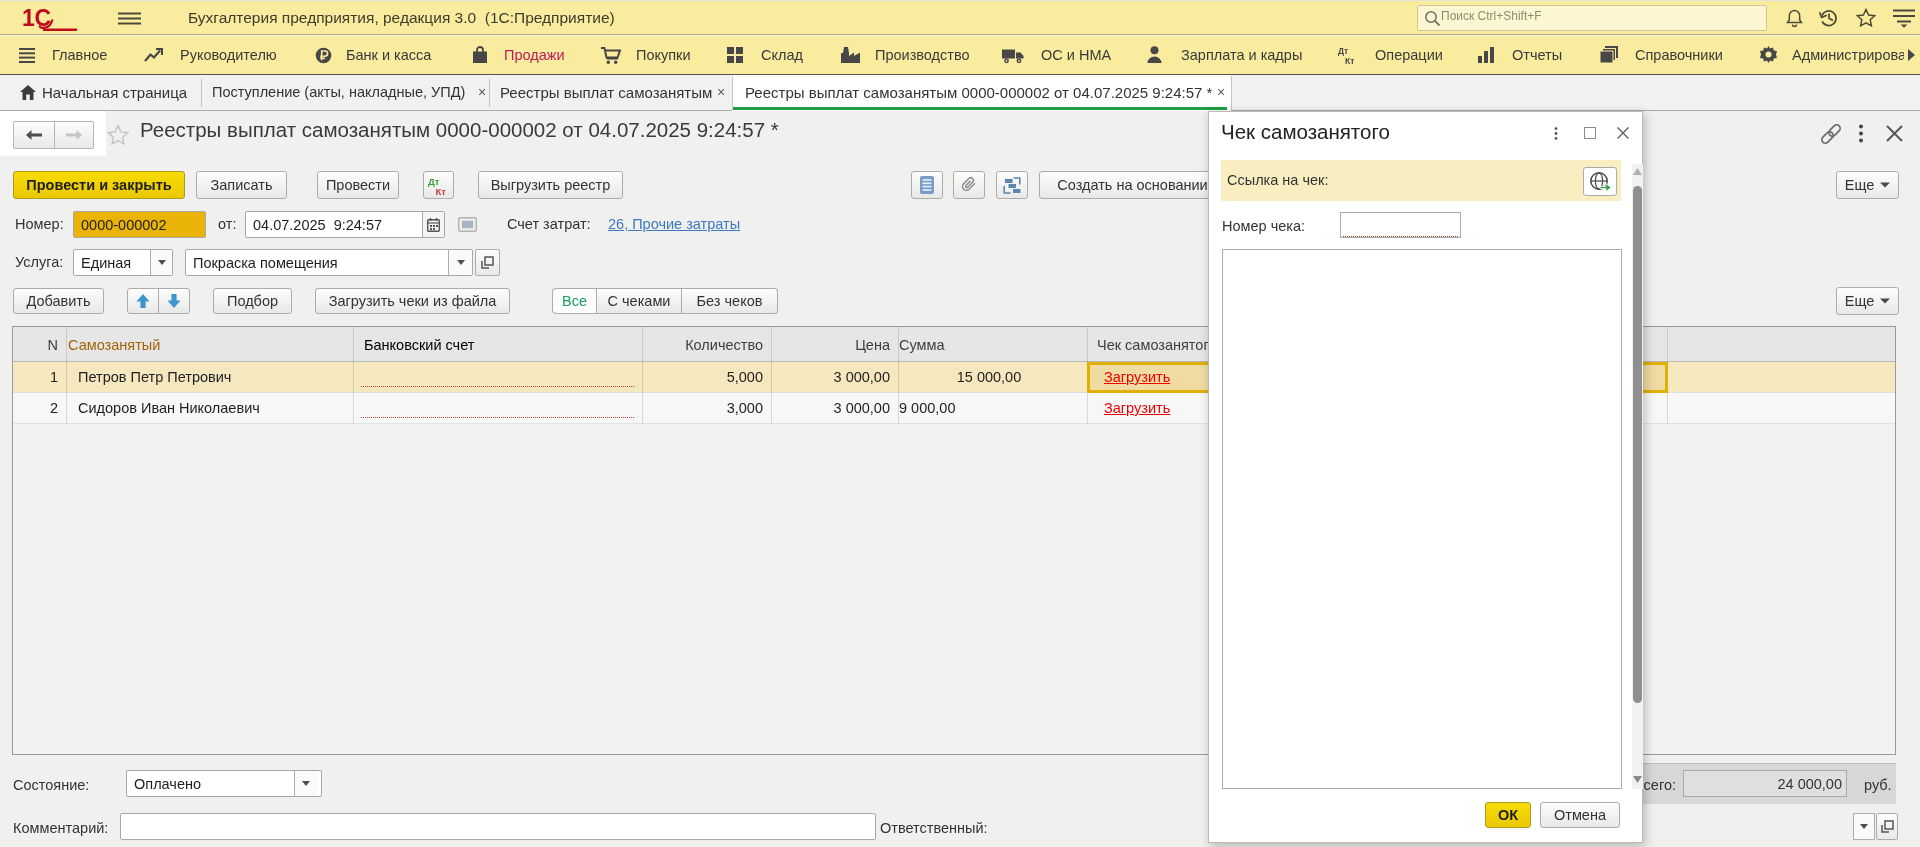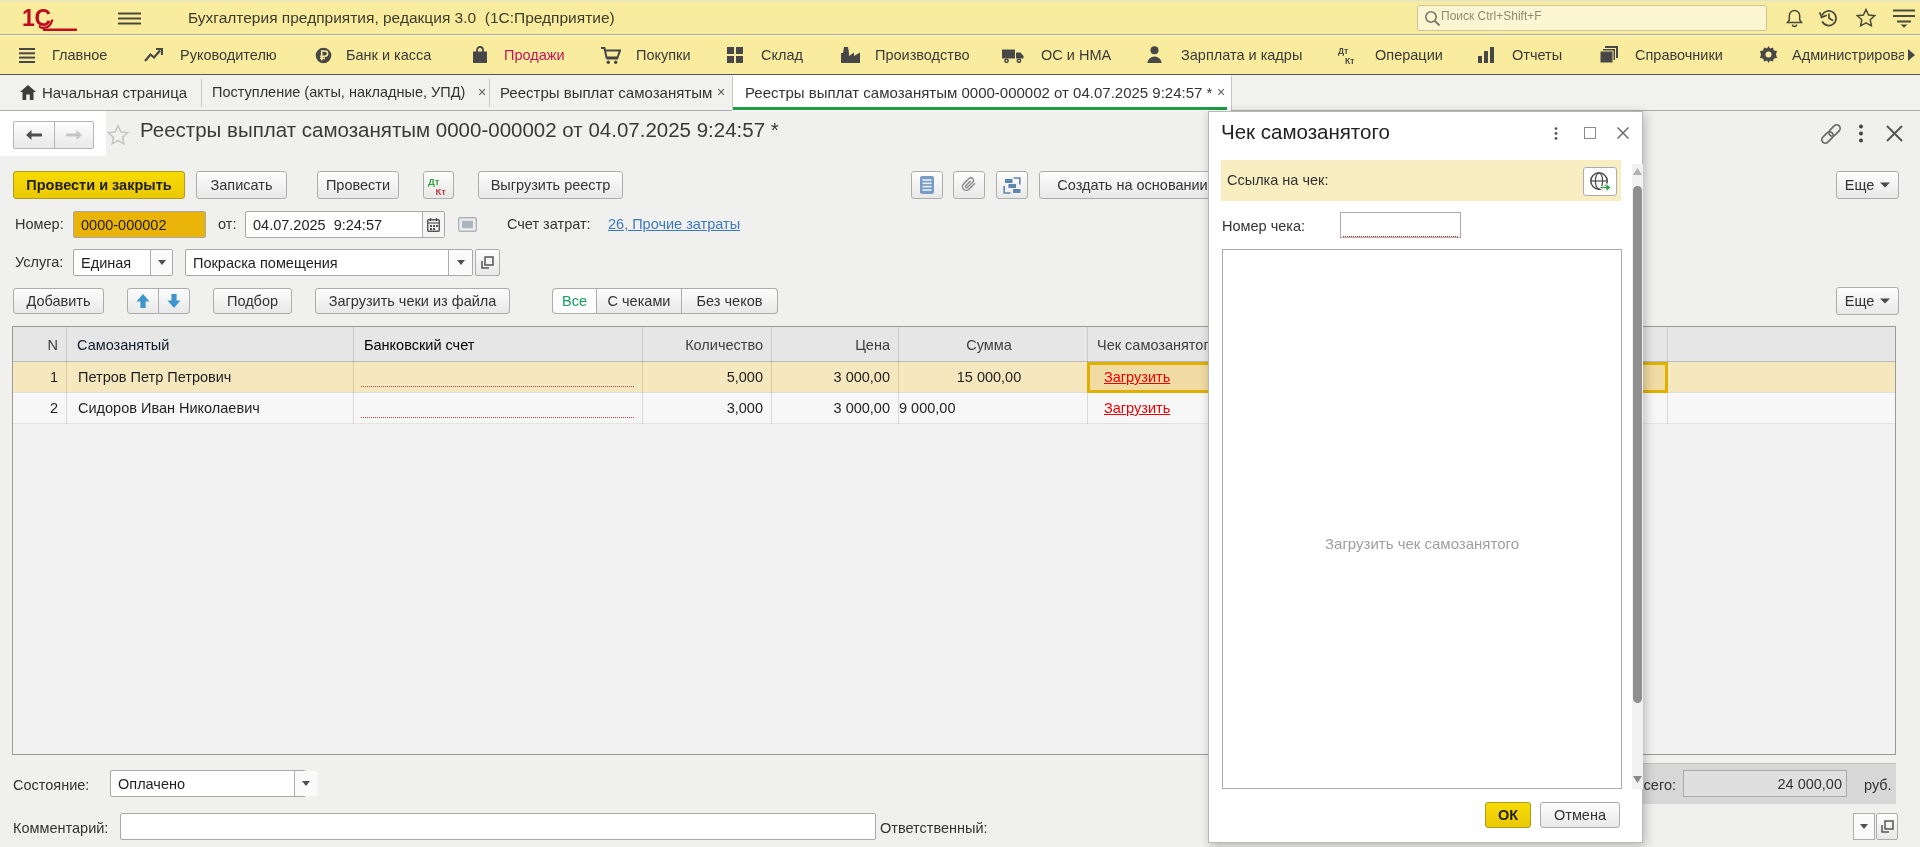--- a/index.html
+++ b/index.html
@@ -380,25 +380,25 @@
 <div class="a" style="left:0;top:35px;width:1882px;height:31px;background:#F5E7BE;border-bottom:1px solid #DEDEDE"></div>
 <div class="a" style="left:0;top:66px;width:1882px;height:31px;background:#F7F7F7;border-bottom:1px solid #E3E3E3"></div>
 <div class="a" style="left:53px;top:0;width:1px;height:97px;background:rgba(0,0,0,0.12)"></div>
 <div class="a" style="left:340px;top:0;width:1px;height:97px;background:rgba(0,0,0,0.12)"></div>
 <div class="a" style="left:629px;top:0;width:1px;height:97px;background:rgba(0,0,0,0.12)"></div>
 <div class="a" style="left:758px;top:0;width:1px;height:97px;background:rgba(0,0,0,0.12)"></div>
 <div class="a" style="left:885px;top:0;width:1px;height:97px;background:rgba(0,0,0,0.12)"></div>
 <div class="a" style="left:1074px;top:0;width:1px;height:97px;background:rgba(0,0,0,0.12)"></div>
 <div class="a" style="left:1654px;top:0;width:1px;height:97px;background:rgba(0,0,0,0.12)"></div>
 <div class="lbl" style="left:0px;top:10px;width:45px;text-align:right;color:#3E3E3E">N</div>
-<div class="lbl" style="left:64px;top:10px;color:#0f172a">Самозанятый</div>
+<div class="lbl" style="left:55px;top:10px;color:#a16207">Самозанятый</div>
 <div class="lbl" style="left:351px;top:10px;color:#000000">Банковский счет</div>
 <div class="lbl" style="left:630px;top:10px;width:120px;text-align:right;color:#3E3E3E">Количество</div>
 <div class="lbl" style="left:759px;top:10px;width:118px;text-align:right;color:#3E3E3E">Цена</div>
-<div class="lbl" style="left:886px;top:10px;width:180px;text-align:center;color:#3E3E3E">Сумма</div>
+<div class="lbl" style="left:886px;top:10px;width:180px;text-align:left;color:#3E3E3E">Сумма</div>
 <div class="lbl" style="left:1084px;top:10px;color:#3E3E3E">Чек самозанятого</div>
 <div class="lbl" style="left:0px;top:42px;width:45px;text-align:right;color:#1F1F1F">1</div>
 <div class="lbl" style="left:65px;top:42px;color:#1F1F1F">Петров Петр Петрович</div>
 <div class="a" style="left:348px;top:59px;width:273px;border-bottom:1px dotted #C43C3C"></div>
 <div class="lbl" style="left:630px;top:42px;width:120px;text-align:right;color:#1F1F1F">5,000</div>
 <div class="lbl" style="left:759px;top:42px;width:118px;text-align:right;color:#1F1F1F">3 000,00</div>
 <div class="lbl" style="left:886px;top:42px;width:180px;text-align:center;color:#1F1F1F">15 000,00</div>
 <div class="a" style="left:1074px;top:35px;width:581px;height:31px;border:3px solid #E0B000;background:#F0DCA2"></div>
 <div class="lbl" style="left:1091px;top:42px;color:#EE0000;text-decoration:underline">Загрузить</div>
 <div class="lbl" style="left:0px;top:73px;width:45px;text-align:right;color:#1F1F1F">2</div>
@@ -408,21 +408,21 @@
 <div class="lbl" style="left:759px;top:73px;width:118px;text-align:right;color:#1F1F1F">3 000,00</div>
 <div class="lbl" style="left:886px;top:73px;width:180px;text-align:left;color:#1F1F1F">9 000,00</div>
 <div class="lbl" style="left:1091px;top:73px;color:#EE0000;text-decoration:underline">Загрузить</div>
 </div>
 
 <div class="a" style="left:1500px;top:652px;width:396px;height:41px;background:#D7D7D7;border-top:1px solid #BFBFBF"></div>
 <div class="lbl" style="left:1600px;top:666px;width:76px;text-align:right">Всего:</div>
 <div class="a" style="left:1683px;top:659px;width:164px;height:27px;background:#DFDFDF;border:1px solid #A9A9A9;display:flex;align-items:center;justify-content:flex-end;padding-right:4px;color:#333">24 000,00</div>
 <div class="lbl" style="left:1864px;top:666px">руб.</div>
 <div class="lbl" style="left:13px;top:666px">Состояние:</div>
-<div class="inp" style="left:110px;top:659px;width:196px;height:27px">Оплачено</div>
+<div class="inp" style="left:126px;top:659px;width:196px;height:27px">Оплачено</div>
 <div class="a" style="left:294px;top:660px;width:23px;height:25px;border-left:1px solid #ADADAD;background:#FAFAFA;display:flex;align-items:center;justify-content:center">
       <svg width="8" height="5" viewBox="0 0 8 5">
         <path d="M0 0 L8 0 L4 5 Z" fill="#4F4F4F"></path>
       </svg>
     </div>
 <div class="lbl" style="left:13px;top:709px">Комментарий:</div>
 <div class="inp" style="left:120px;top:702px;width:756px;height:27px"></div>
 <div class="lbl" style="left:880px;top:709px">Ответственный:</div>
 <div class="a" style="left:1853px;top:702px;width:22px;height:27px;border:1px solid #ADADAD;background:#FAFAFA;display:flex;align-items:center;justify-content:center">
       <svg width="8" height="5" viewBox="0 0 8 5">
@@ -467,21 +467,20 @@
         <ellipse cx="10" cy="10" rx="3.6" ry="8.2" fill="none" stroke="#4A4A4A" stroke-width="1.2"></ellipse>
         <line x1="1.8" y1="10" x2="18.2" y2="10" stroke="#4A4A4A" stroke-width="1.2"></line>
         <path d="M11 15.5 H17 V12.5 L22 16.5 L17 20.5 V17.5 H11 Z" fill="#2E9E4F" stroke="#fff" stroke-width="0.8"></path>
       </svg>
     </div>
 <div class="lbl" style="left:13px;top:106px">Номер чека:</div>
 <div class="a" style="left:131px;top:100px;width:121px;height:26px;background:#fff;border:1px solid #ABABAB">
       <div class="a" style="left:2px;right:2px;bottom:0px;border-bottom:1px dotted #C03030"></div>
     </div>
 <div class="a" style="left:13px;top:137px;width:400px;height:540px;background:#fff;border:1px solid #ABABAB"></div>
-<div class="lbl" style="left:13px;top:423px;width:400px;text-align:center;color:#9E9E9E;font-size:15px">Загрузить чек самозанятого</div>
 <div class="a" style="left:423px;top:52px;width:11px;height:625px;background:#F1F1F1"></div>
 <div class="a" style="left:424px;top:56px">
       <svg width="9" height="7" viewBox="0 0 9 7">
         <path d="M4.5 0 L9 7 L0 7 Z" fill="#B0B0B0"></path>
       </svg>
     </div>
 <div class="a" style="left:424px;top:74px;width:9px;height:517px;background:#8F8F8F;border-radius:4.5px"></div>
 <div class="a" style="left:424px;top:664px">
       <svg width="9" height="7" viewBox="0 0 9 7">
         <path d="M4.5 7 L9 0 L0 0 Z" fill="#888"></path>

